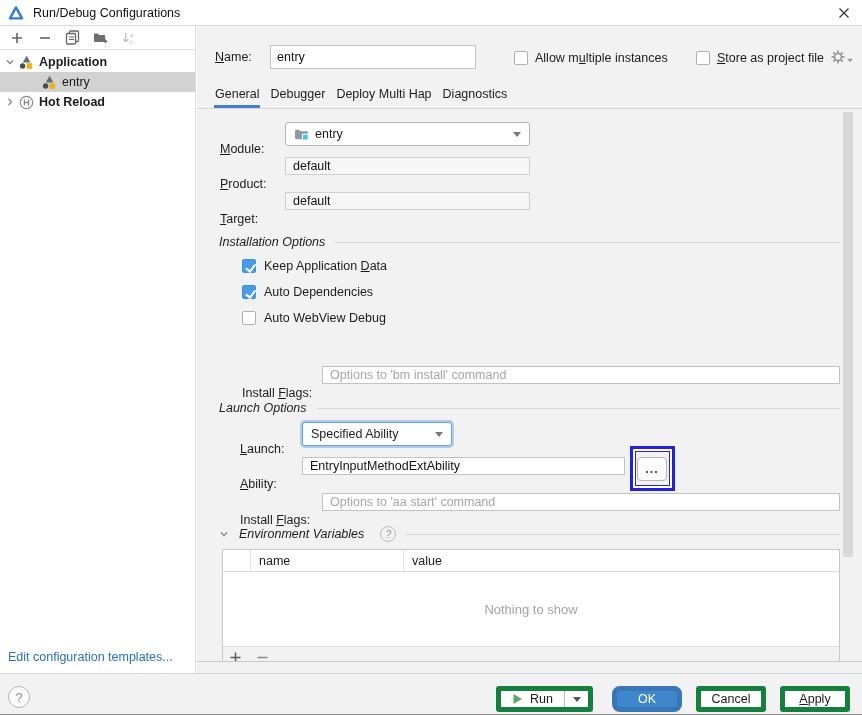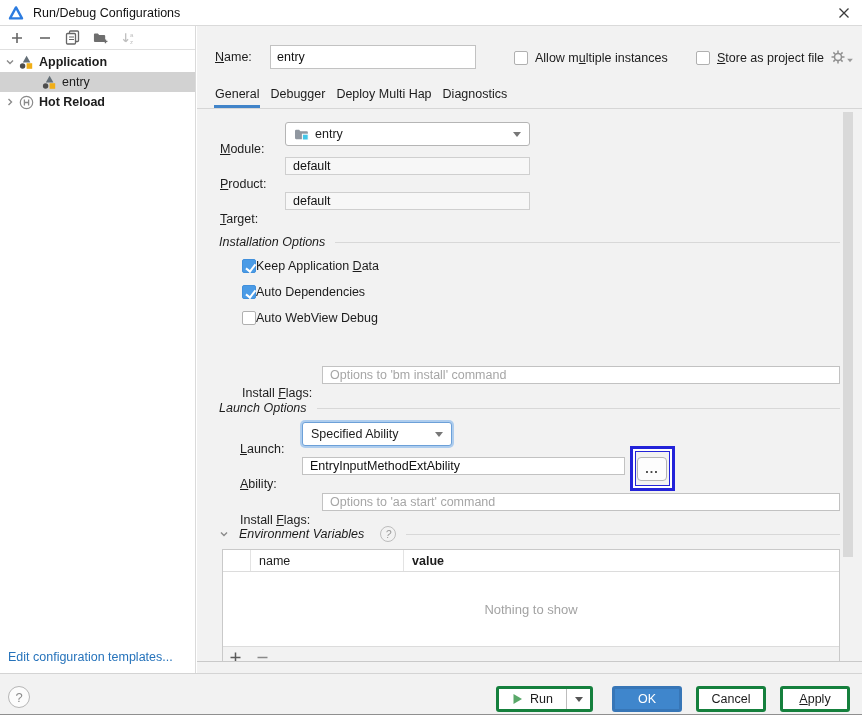--- a/index.html
+++ b/index.html
@@ -47,42 +47,42 @@
   .tfield{position:absolute;top:0;height:18px;border:1px solid #c2c2c2;background:#fff;padding:0 7px;font:inherit;color:#111;}
   .tfield.disabled{background:#f7f7f7;border-color:#cfcfcf;}
   .tfield::placeholder{color:#a6a6a6;}
   .combo{position:absolute;top:0;height:24px;background:#fff;border:1px solid #b5b5b5;border-radius:3px;display:flex;align-items:center;padding:0 8px;cursor:pointer;}
   .combo .ctext{margin-left:6px;}
   .combo .arrow{margin-left:auto;width:0;height:0;border-left:4px solid transparent;border-right:4px solid transparent;border-top:5px solid #777;}
   .combo.focused{border-color:#6ca0d8;box-shadow:0 0 0 2px #aecdee;}
   .cb{width:14px;height:14px;border:1px solid #b0b0b0;border-radius:2px;background:#fff;display:inline-block;position:relative;flex:none;cursor:pointer;}
   .cb[data-checked="true"]{background:#4a9be6;border-color:#4190dc;}
   .cb[data-checked="true"]::after{content:"";position:absolute;left:4.5px;top:1.5px;width:3.5px;height:7.5px;border:solid #fff;border-width:0 2px 2px 0;transform:rotate(38deg);}
-  .cbline{position:absolute;display:flex;align-items:center;height:16px;}
+  .cbline{position:absolute;display:flex;align-items:center;gap:8px;height:16px;}
   .group-h{position:absolute;left:22px;right:22px;display:flex;align-items:center;gap:10px;height:16px;font-style:italic;}
   .group-h .hline{flex:1;border-top:1px solid #d8d8d8;}
   .group-h .ghelp{margin-left:6px;}
   .helpcirc{width:16px;height:16px;border:1px solid #bdbdbd;border-radius:50%;color:#9a9a9a;font-size:10.5px;display:flex;align-items:center;justify-content:center;flex:none;cursor:pointer;background:#fff0;}
   .browse-highlight{position:absolute;left:433px;width:45px;height:45px;border:3px solid #2323d9;box-shadow:inset 0 0 0 2px #ffffff, inset 0 0 0 3px #2323d9;pointer-events:none;}
   .browse-btn{position:absolute;left:440px;width:30px;height:24px;border:1px solid #b5b5b5;border-radius:4px;background:#fdfdfd;display:flex;align-items:center;justify-content:center;font-weight:bold;letter-spacing:1px;color:#444;cursor:pointer;}
 
   .envtable{position:absolute;left:25px;top:440px;width:618px;border:1px solid #c9c9c9;background:#fff;}
   .thead{display:flex;height:22px;border-bottom:1px solid #dcdcdc;align-items:stretch;}
   .thead .c0{width:28px;border-right:1px solid #e3e3e3;}
   .thead .c1{width:153px;border-right:1px solid #e3e3e3;display:flex;align-items:center;padding-left:8px;}
-  .thead .c2{flex:1;display:flex;align-items:center;padding-left:8px;font-weight:bold;}
+  .thead .c2{flex:1;display:flex;align-items:center;padding-left:8px;}
   .tbody{height:74px;display:flex;align-items:center;justify-content:center;color:#a3a3a3;font-size:13px;}
   .ttool{height:16px;border-top:1px solid #dcdcdc;background:#f2f2f2;overflow:hidden;display:flex;gap:14px;padding:4px 0 0 6px;}
 
   .vscroll-thumb{position:absolute;right:9px;top:3px;width:10px;height:445px;background:#d9d9d9;cursor:pointer;}
 
   
   .footer{position:absolute;left:0;top:673px;width:100%;height:41px;background:#f2f2f2;border-top:1px solid #d4d4d4;}
   .help-btn{position:absolute;left:8px;top:12px;width:22px;height:22px;border:1px solid #b6b6b6;border-radius:50%;color:#8c8c8c;font-size:13px;display:flex;align-items:center;justify-content:center;cursor:pointer;background:#fcfcfc;}
-  .btn{position:absolute;top:12px;height:26px;border:3px solid #15803d;border-radius:3px;background:#fff;display:flex;align-items:center;justify-content:center;color:#1c1c1c;cursor:pointer;}
+  .btn{position:absolute;top:12px;height:26px;border:5px solid #15803d;border-radius:3px;background:#fff;display:flex;align-items:center;justify-content:center;color:#1c1c1c;cursor:pointer;}
   .btn.primary{background:#3f86cc;border-color:#3776b7;color:#fff;}
   .run-btn{left:496px;width:97px;padding:0;}
   .run-main{flex:1;display:flex;align-items:center;justify-content:center;gap:7px;height:100%;cursor:pointer;}
   .run-arrow{width:24px;height:100%;border-left:1px solid #bdbdbd;display:flex;align-items:center;justify-content:center;cursor:pointer;}
   .darr{width:0;height:0;border-left:4px solid transparent;border-right:4px solid transparent;border-top:5px solid #555;}
 </style>
 </head>
 <body>
 
 <div class="dialog">
@@ -339,21 +339,21 @@
               <path d="M1.5 1 L10 6 L1.5 11 Z" fill="#59a869"></path>
             </svg>
         </span>
         <span>Run</span>
       </span>
       <span class="run-arrow">
         <span class="darr"></span>
       </span>
     </div>
 
-    <div class="btn primary" style="left:612px;width:70px;">OK</div>
+    <div class="btn primary" style="left:612px;width:70px;border-radius:8px;">OK</div>
     <div class="btn" style="left:696px;width:70px;">Cancel</div>
     <div class="btn" style="left:780px;width:70px;">
         <span class="mn">A</span>
         <span>pply</span>
       </div>
   </div>
 
 </div>
 
 </body></html>

